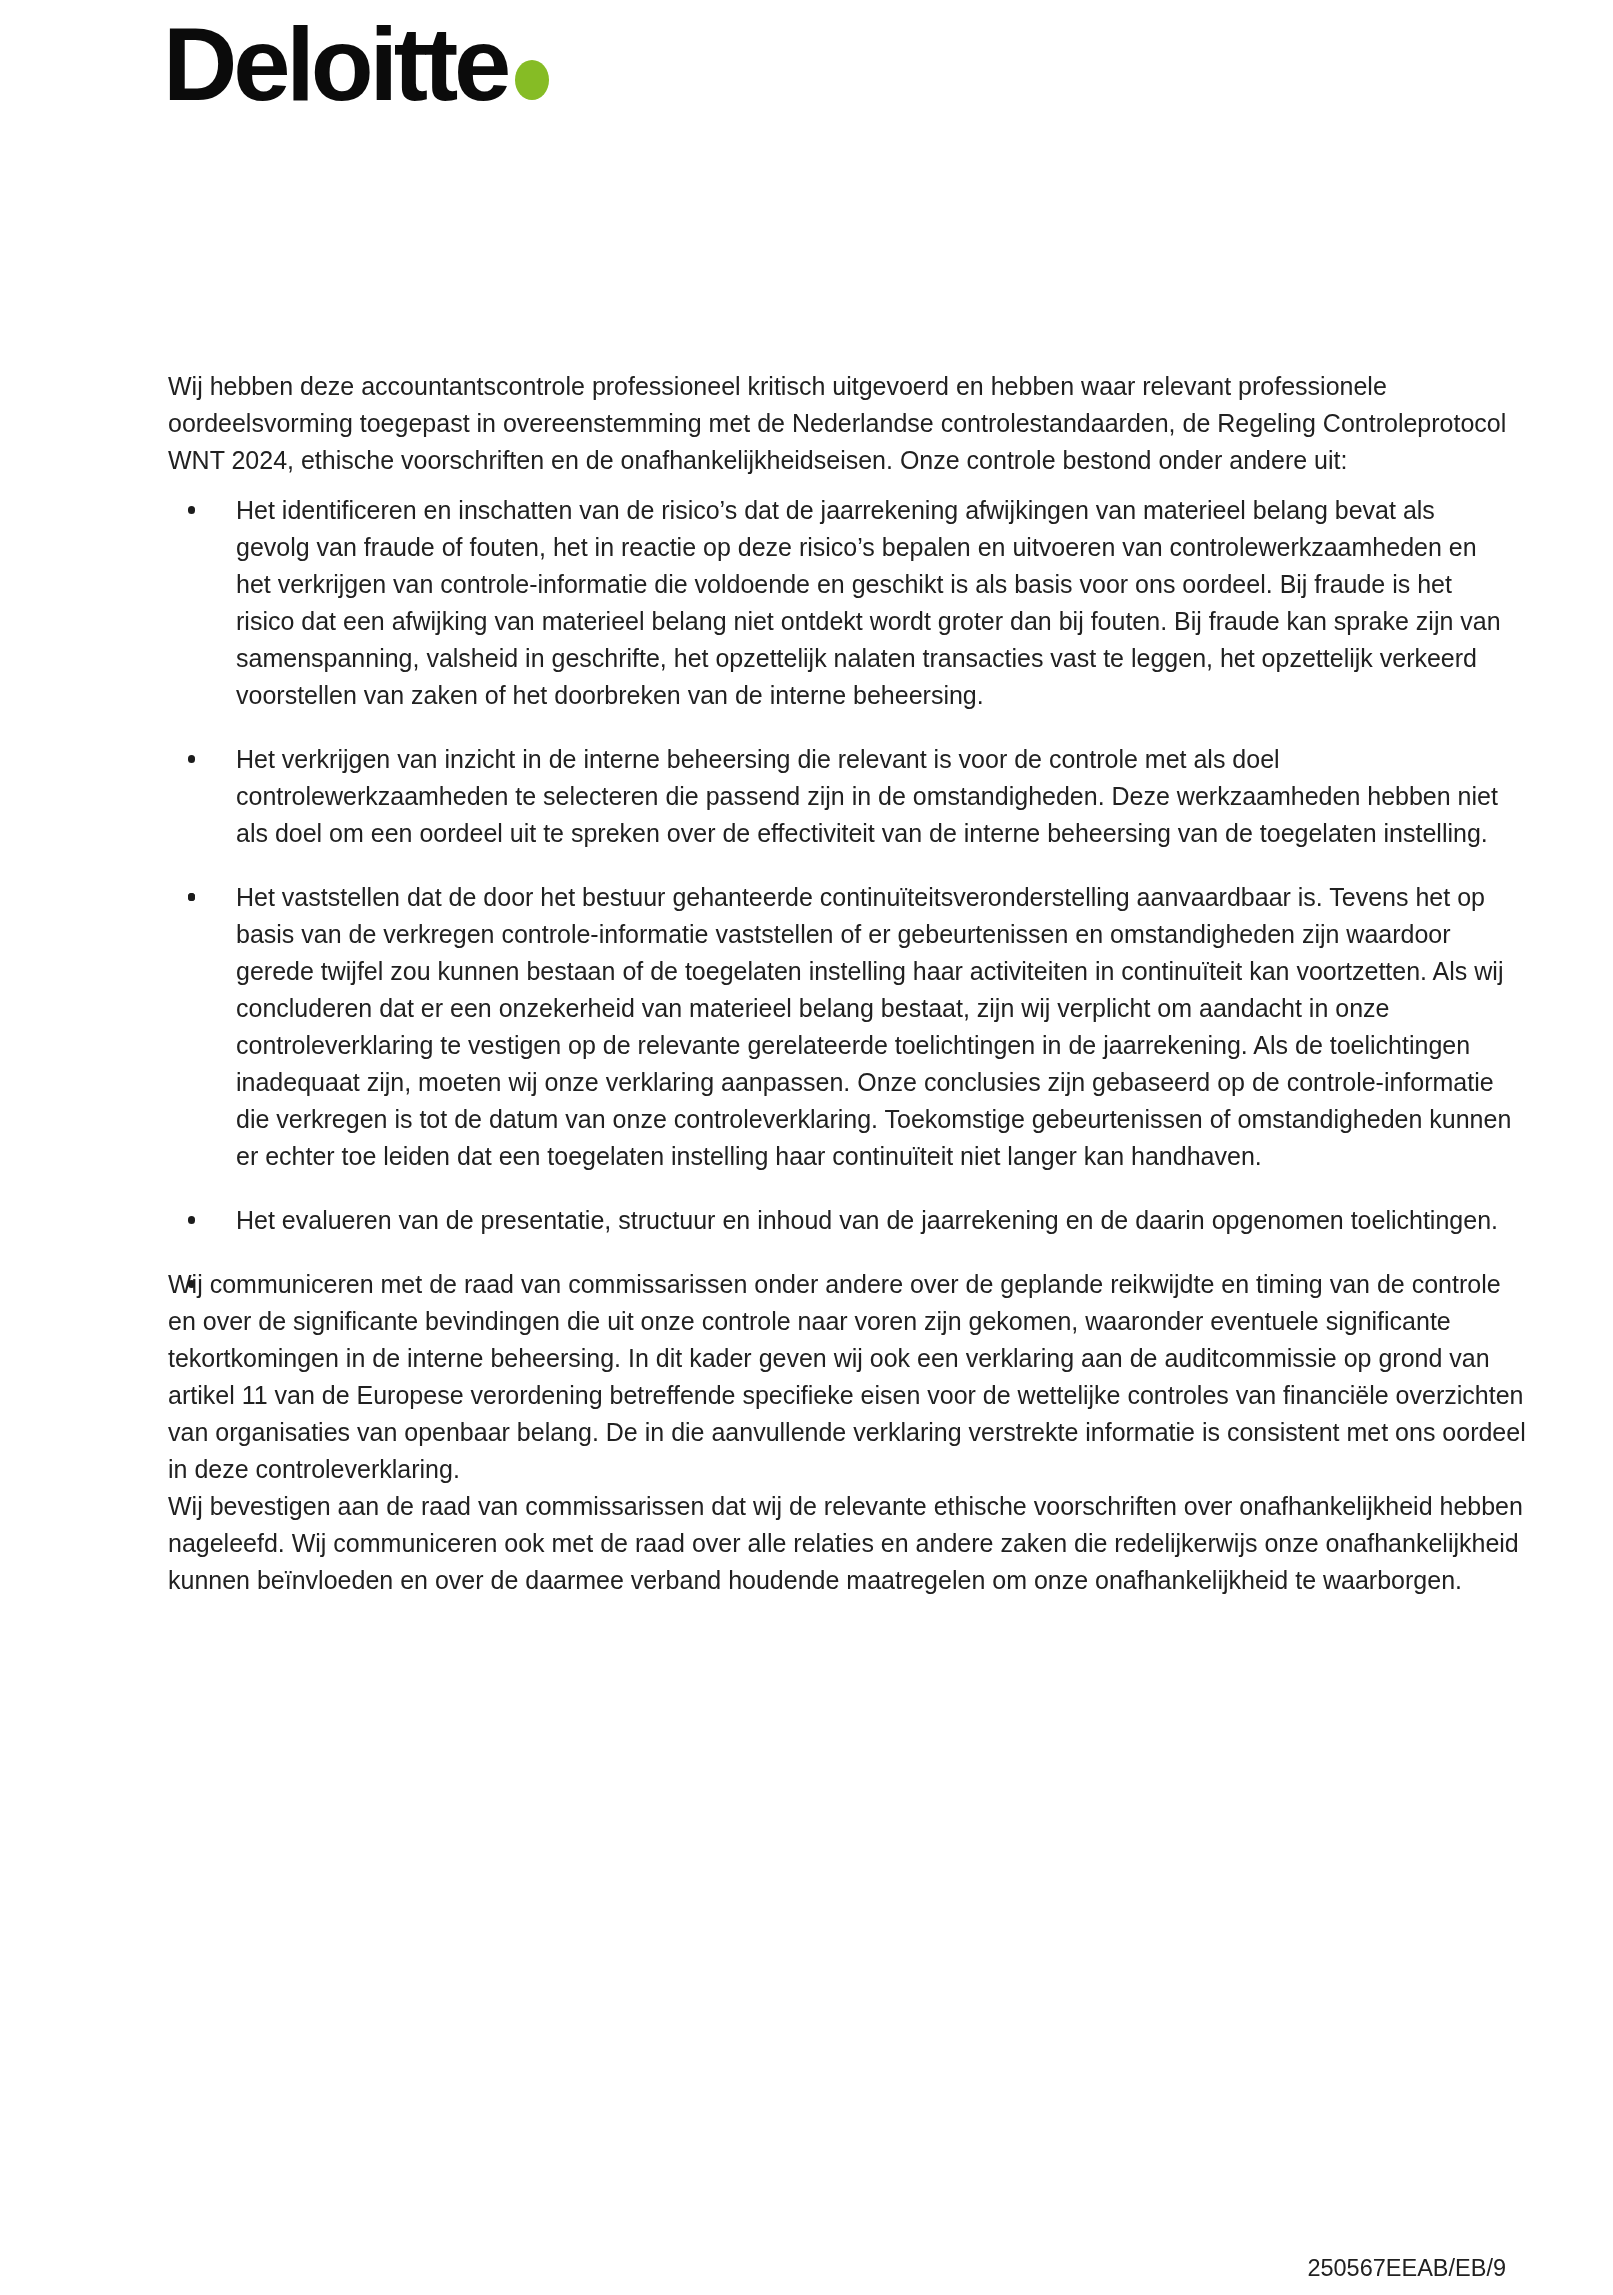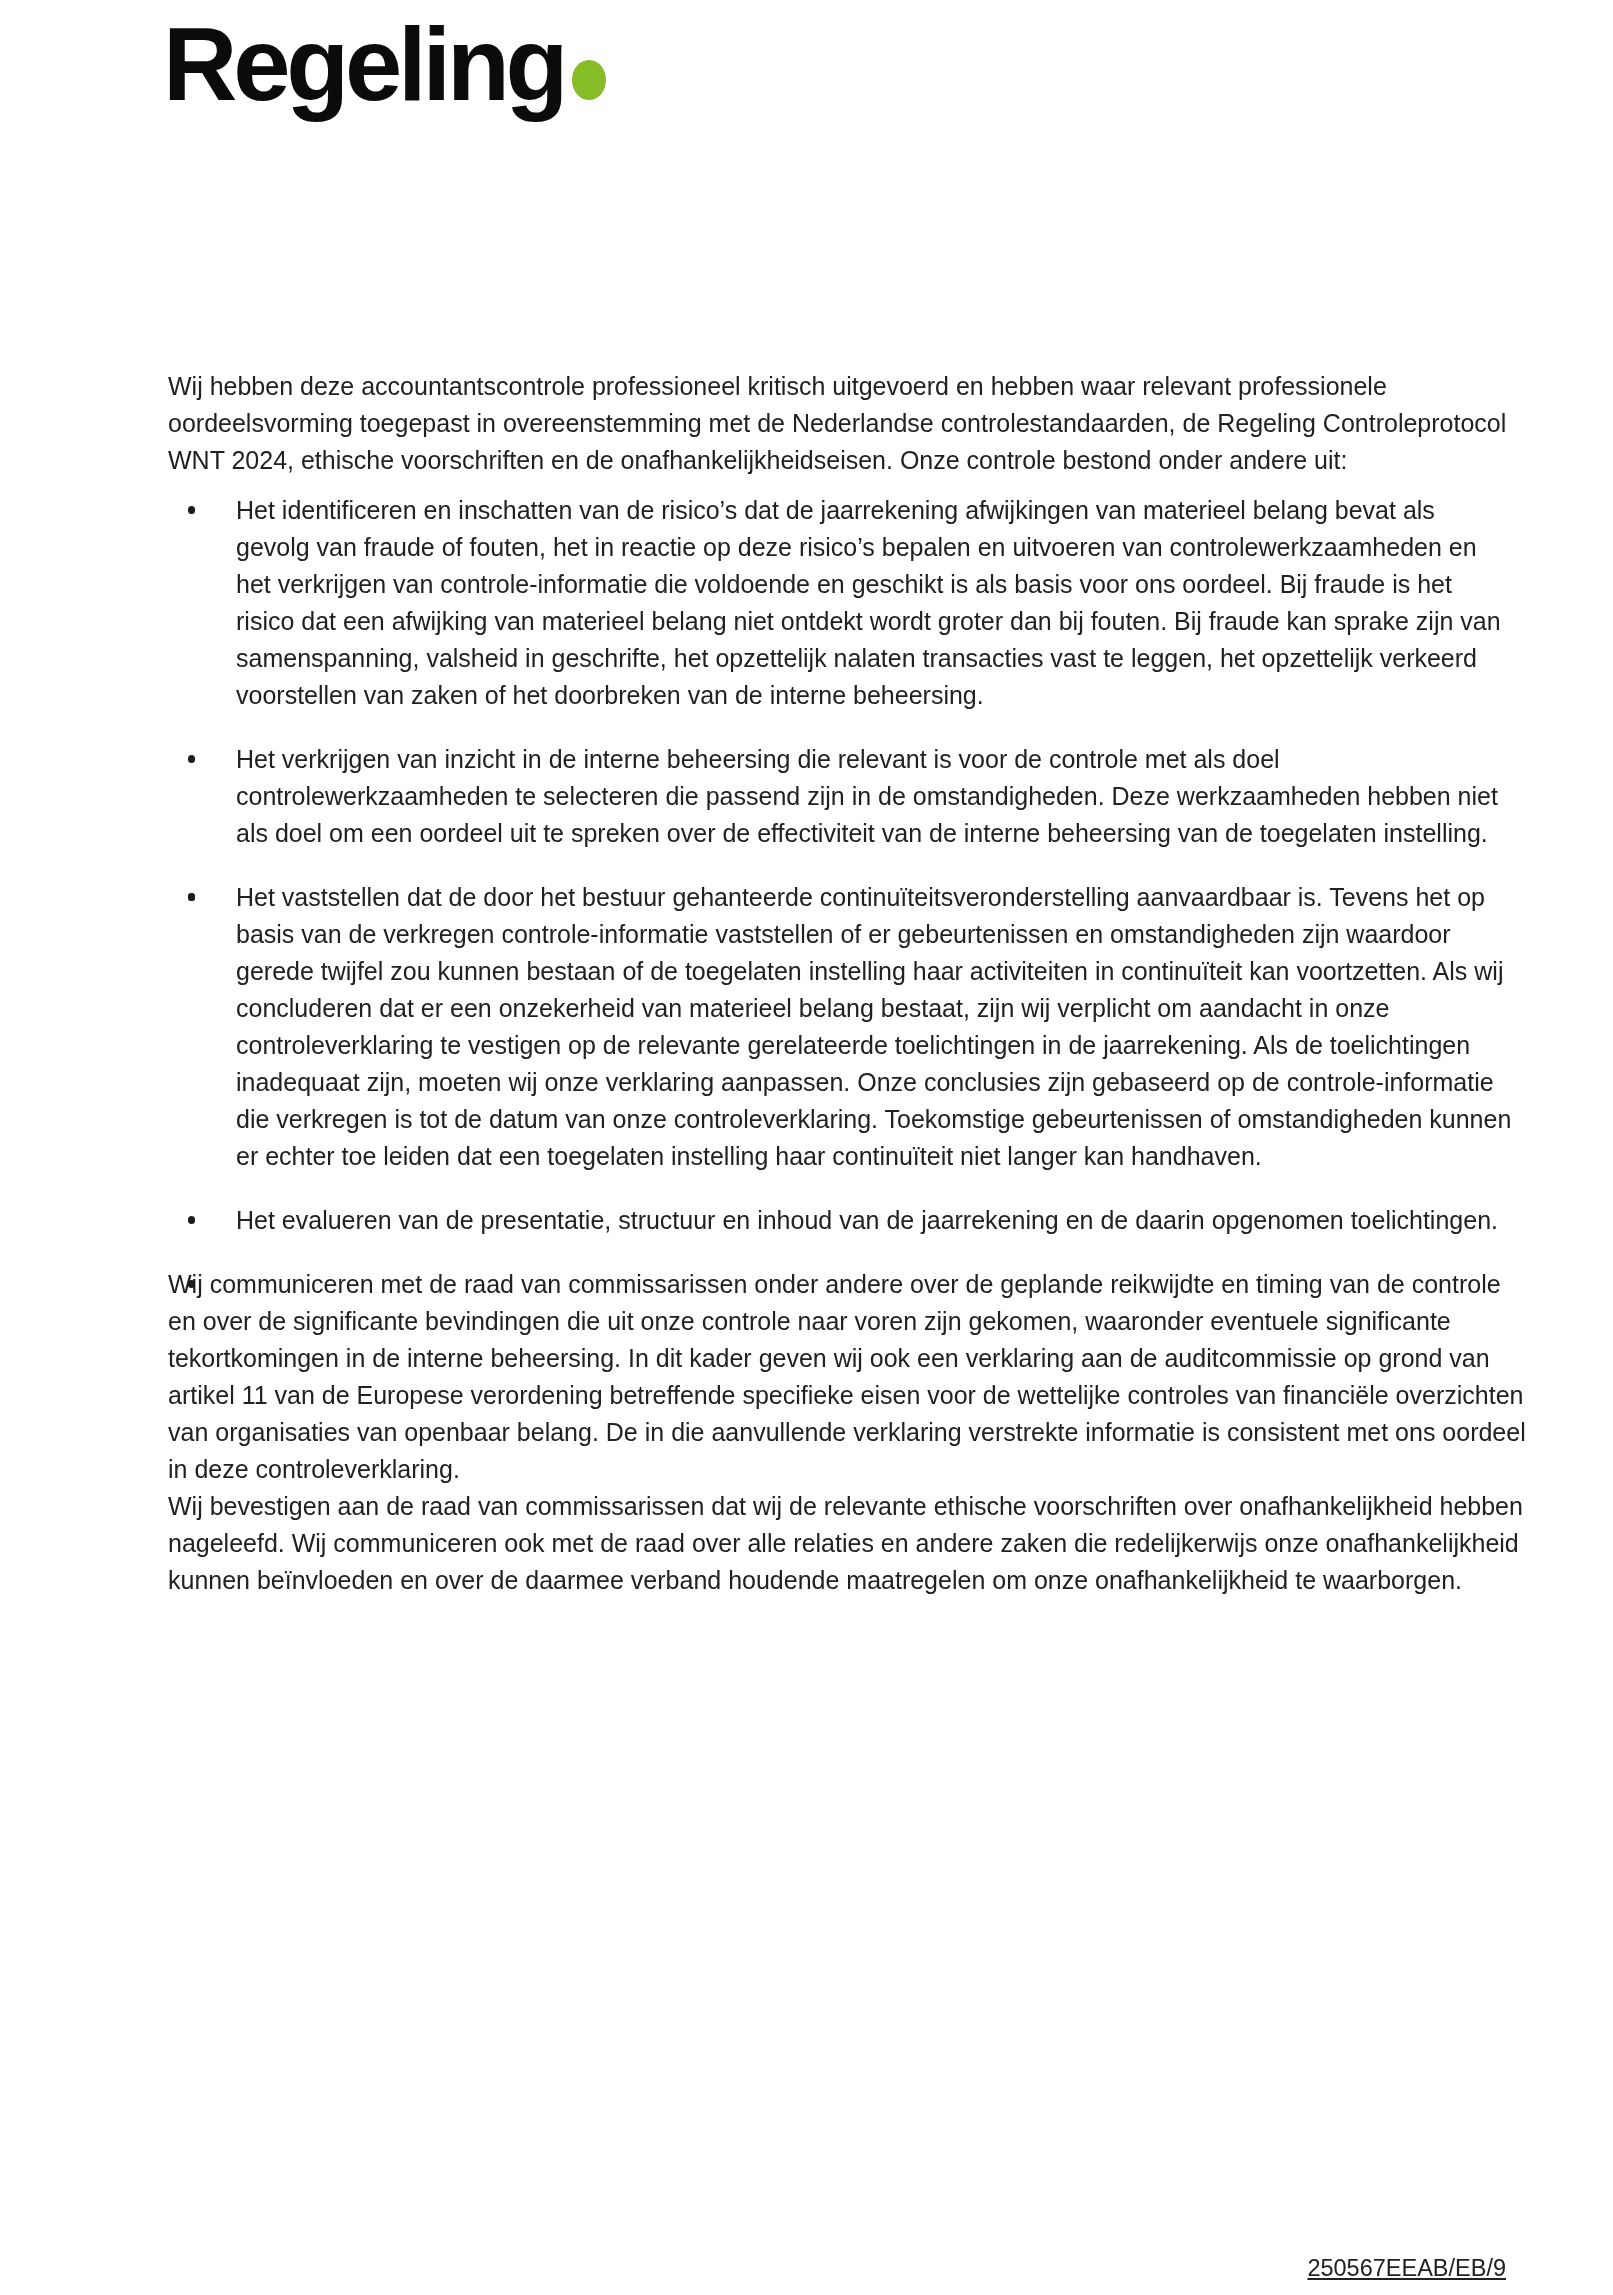--- a/index.html
+++ b/index.html
@@ -70,30 +70,29 @@
   .closing-1 { margin-top: 20px; }
   .closing-2 { margin-top: 27px; }
   
   .page-footer {
     position: absolute;
     right: 108px;
     bottom: 13.4px;
     font-size: 23.5px;
     color: #212121;
     text-align: right;
-    text-decoration: underline;
   }
 </style>
 </head>
 <body>
 
 <div class="page">
 
   <div class="logo">
-    <span class="logo-text">Regeling</span><span class="logo-dot"></span>
+    <span class="logo-text">Deloitte</span><span class="logo-dot"></span>
   </div>
 
   <div class="content">
 
     <p class="intro">Wij hebben deze accountantscontrole professioneel kritisch uitgevoerd en hebben waar relevant professionele oordeelsvorming toegepast in overeenstemming met de Nederlandse controlestandaarden, de Regeling Controleprotocol WNT 2024, ethische voorschriften en de onafhankelijkheidseisen. Onze controle bestond onder andere uit:</p>
 
     <ul class="bullet-list">
       <li>
         <span class="bullet-dot"></span>
         <span>Het identificeren en inschatten van de risico’s dat de jaarrekening afwijkingen van materieel belang bevat als gevolg van fraude of fouten, het in reactie op deze risico’s bepalen en uitvoeren van controlewerkzaamheden en het verkrijgen van controle-informatie die voldoende en geschikt is als basis voor ons oordeel. Bij fraude is het risico dat een afwijking van materieel belang niet ontdekt wordt groter dan bij fouten. Bij fraude kan sprake zijn van samenspanning, valsheid in geschrifte, het opzettelijk nalaten transacties vast te leggen, het opzettelijk verkeerd voorstellen van zaken of het doorbreken van de interne beheersing.</span>

